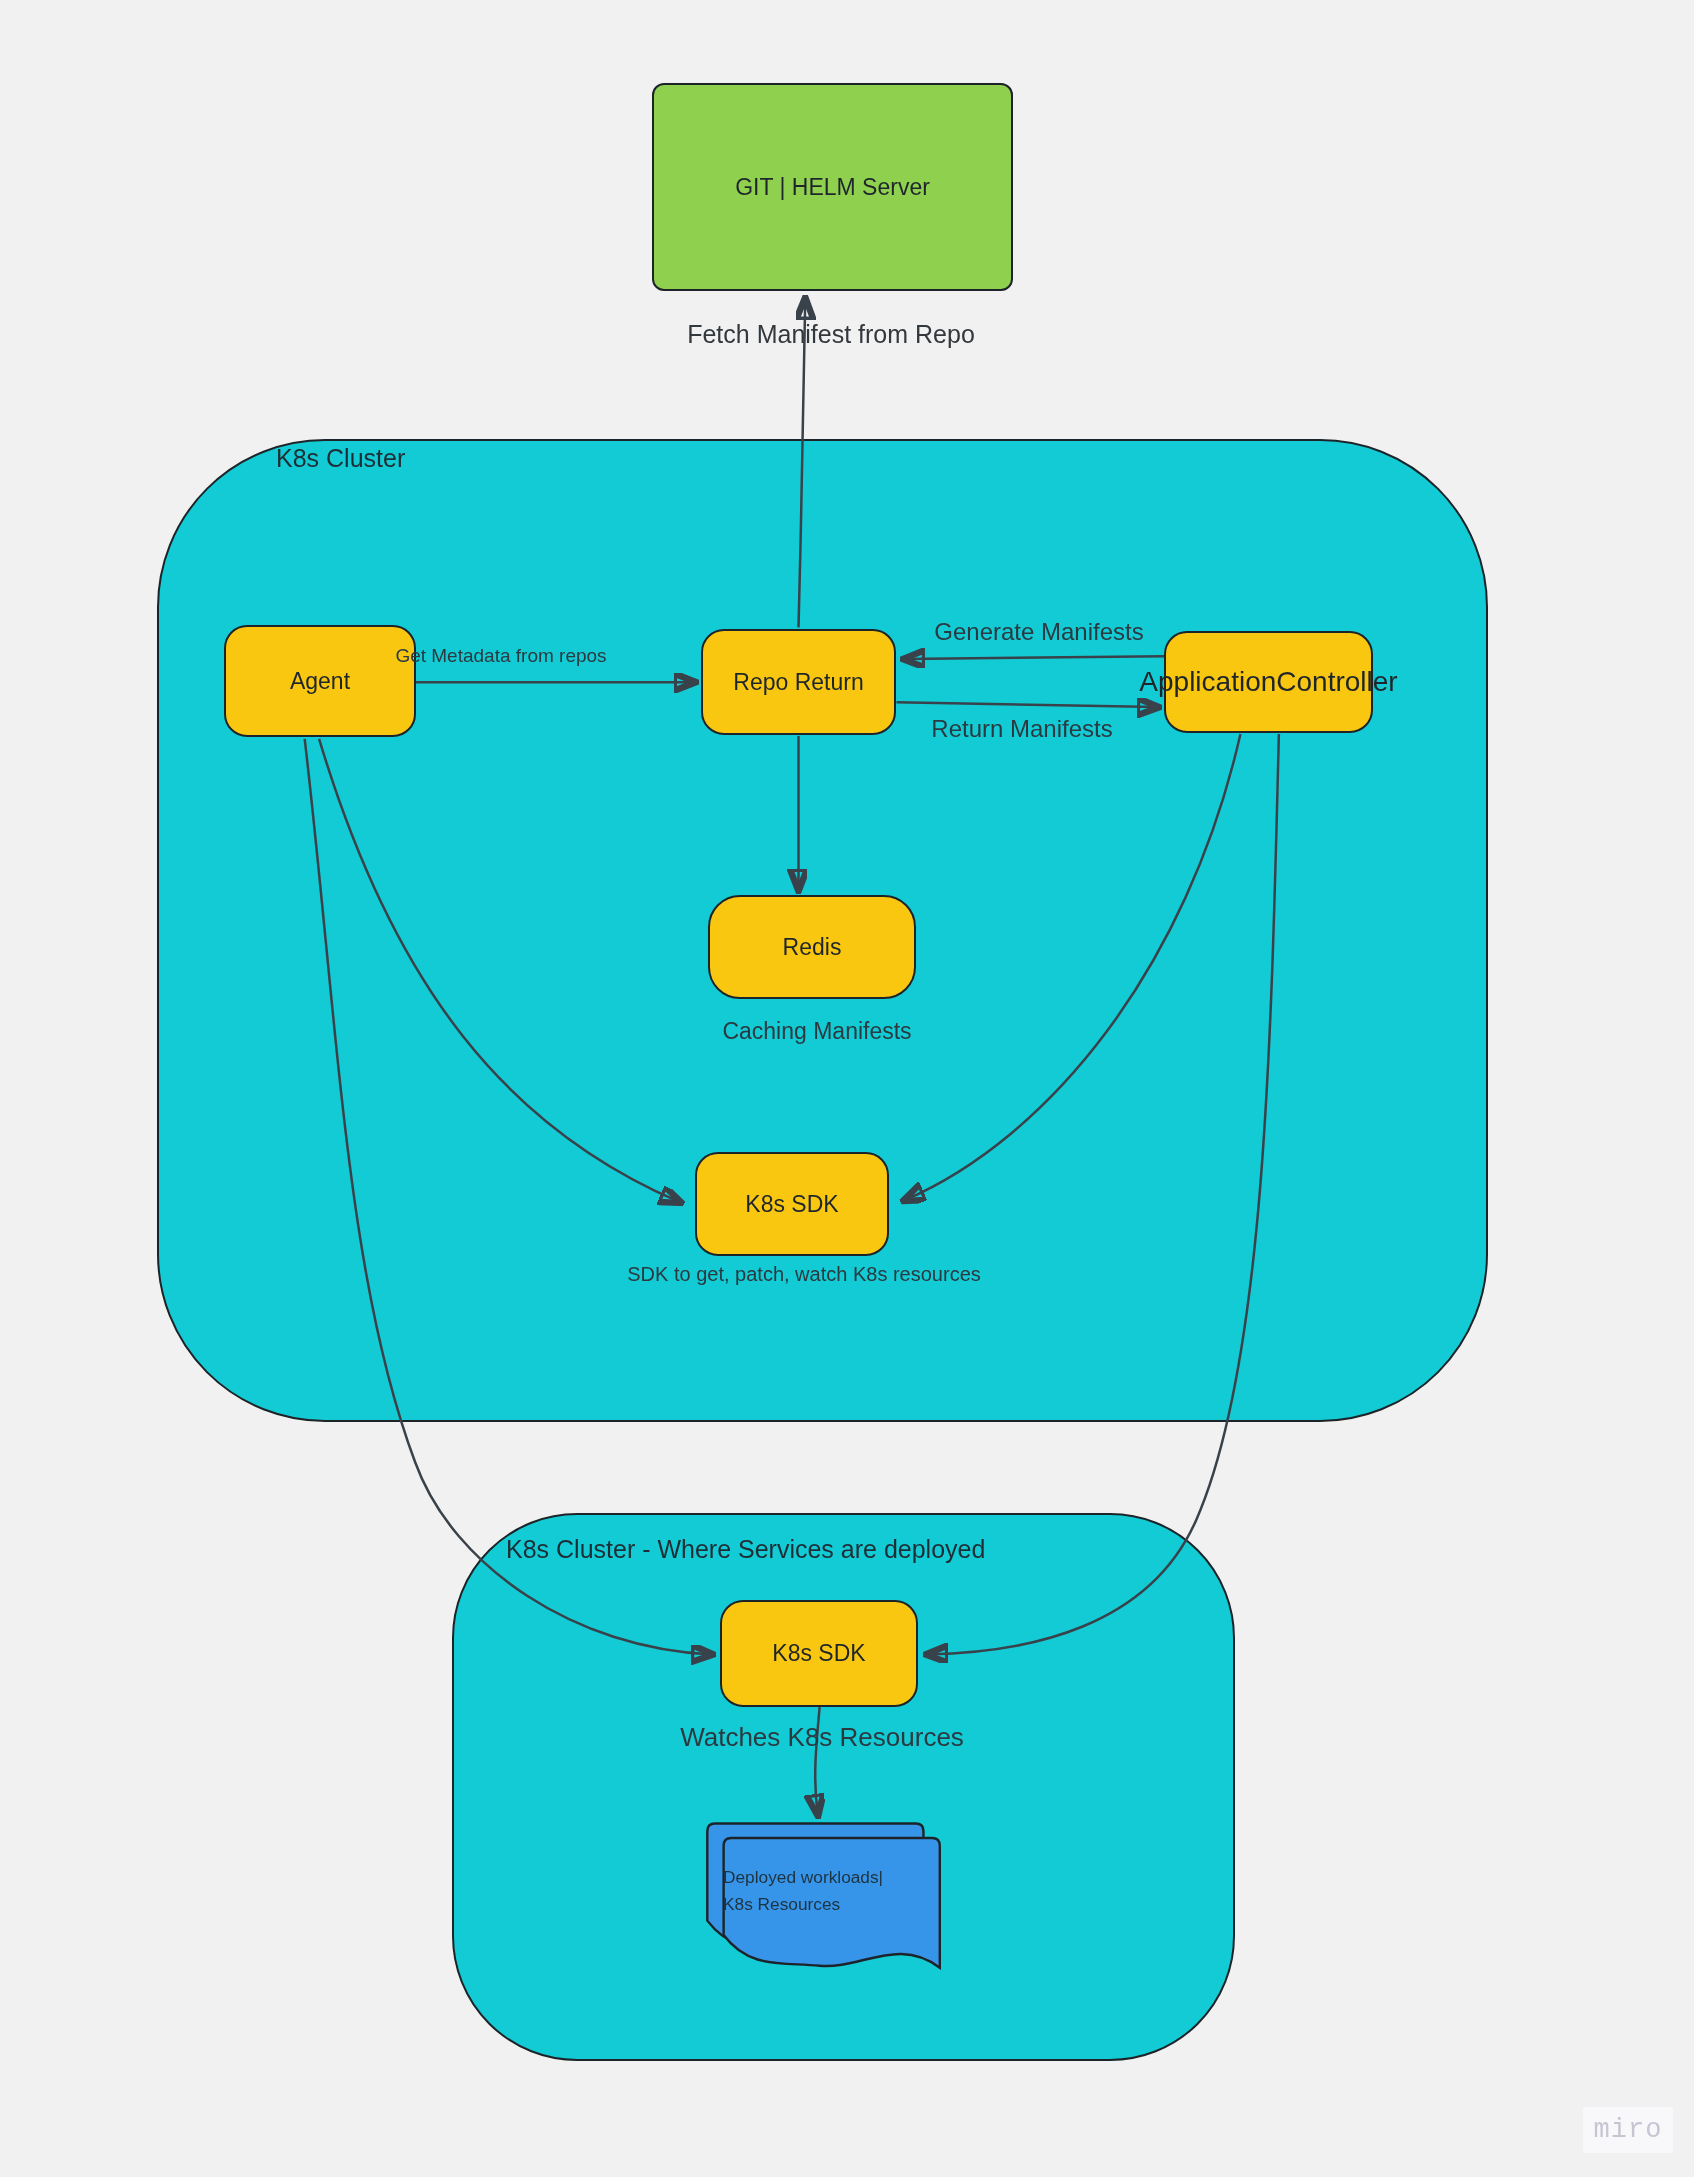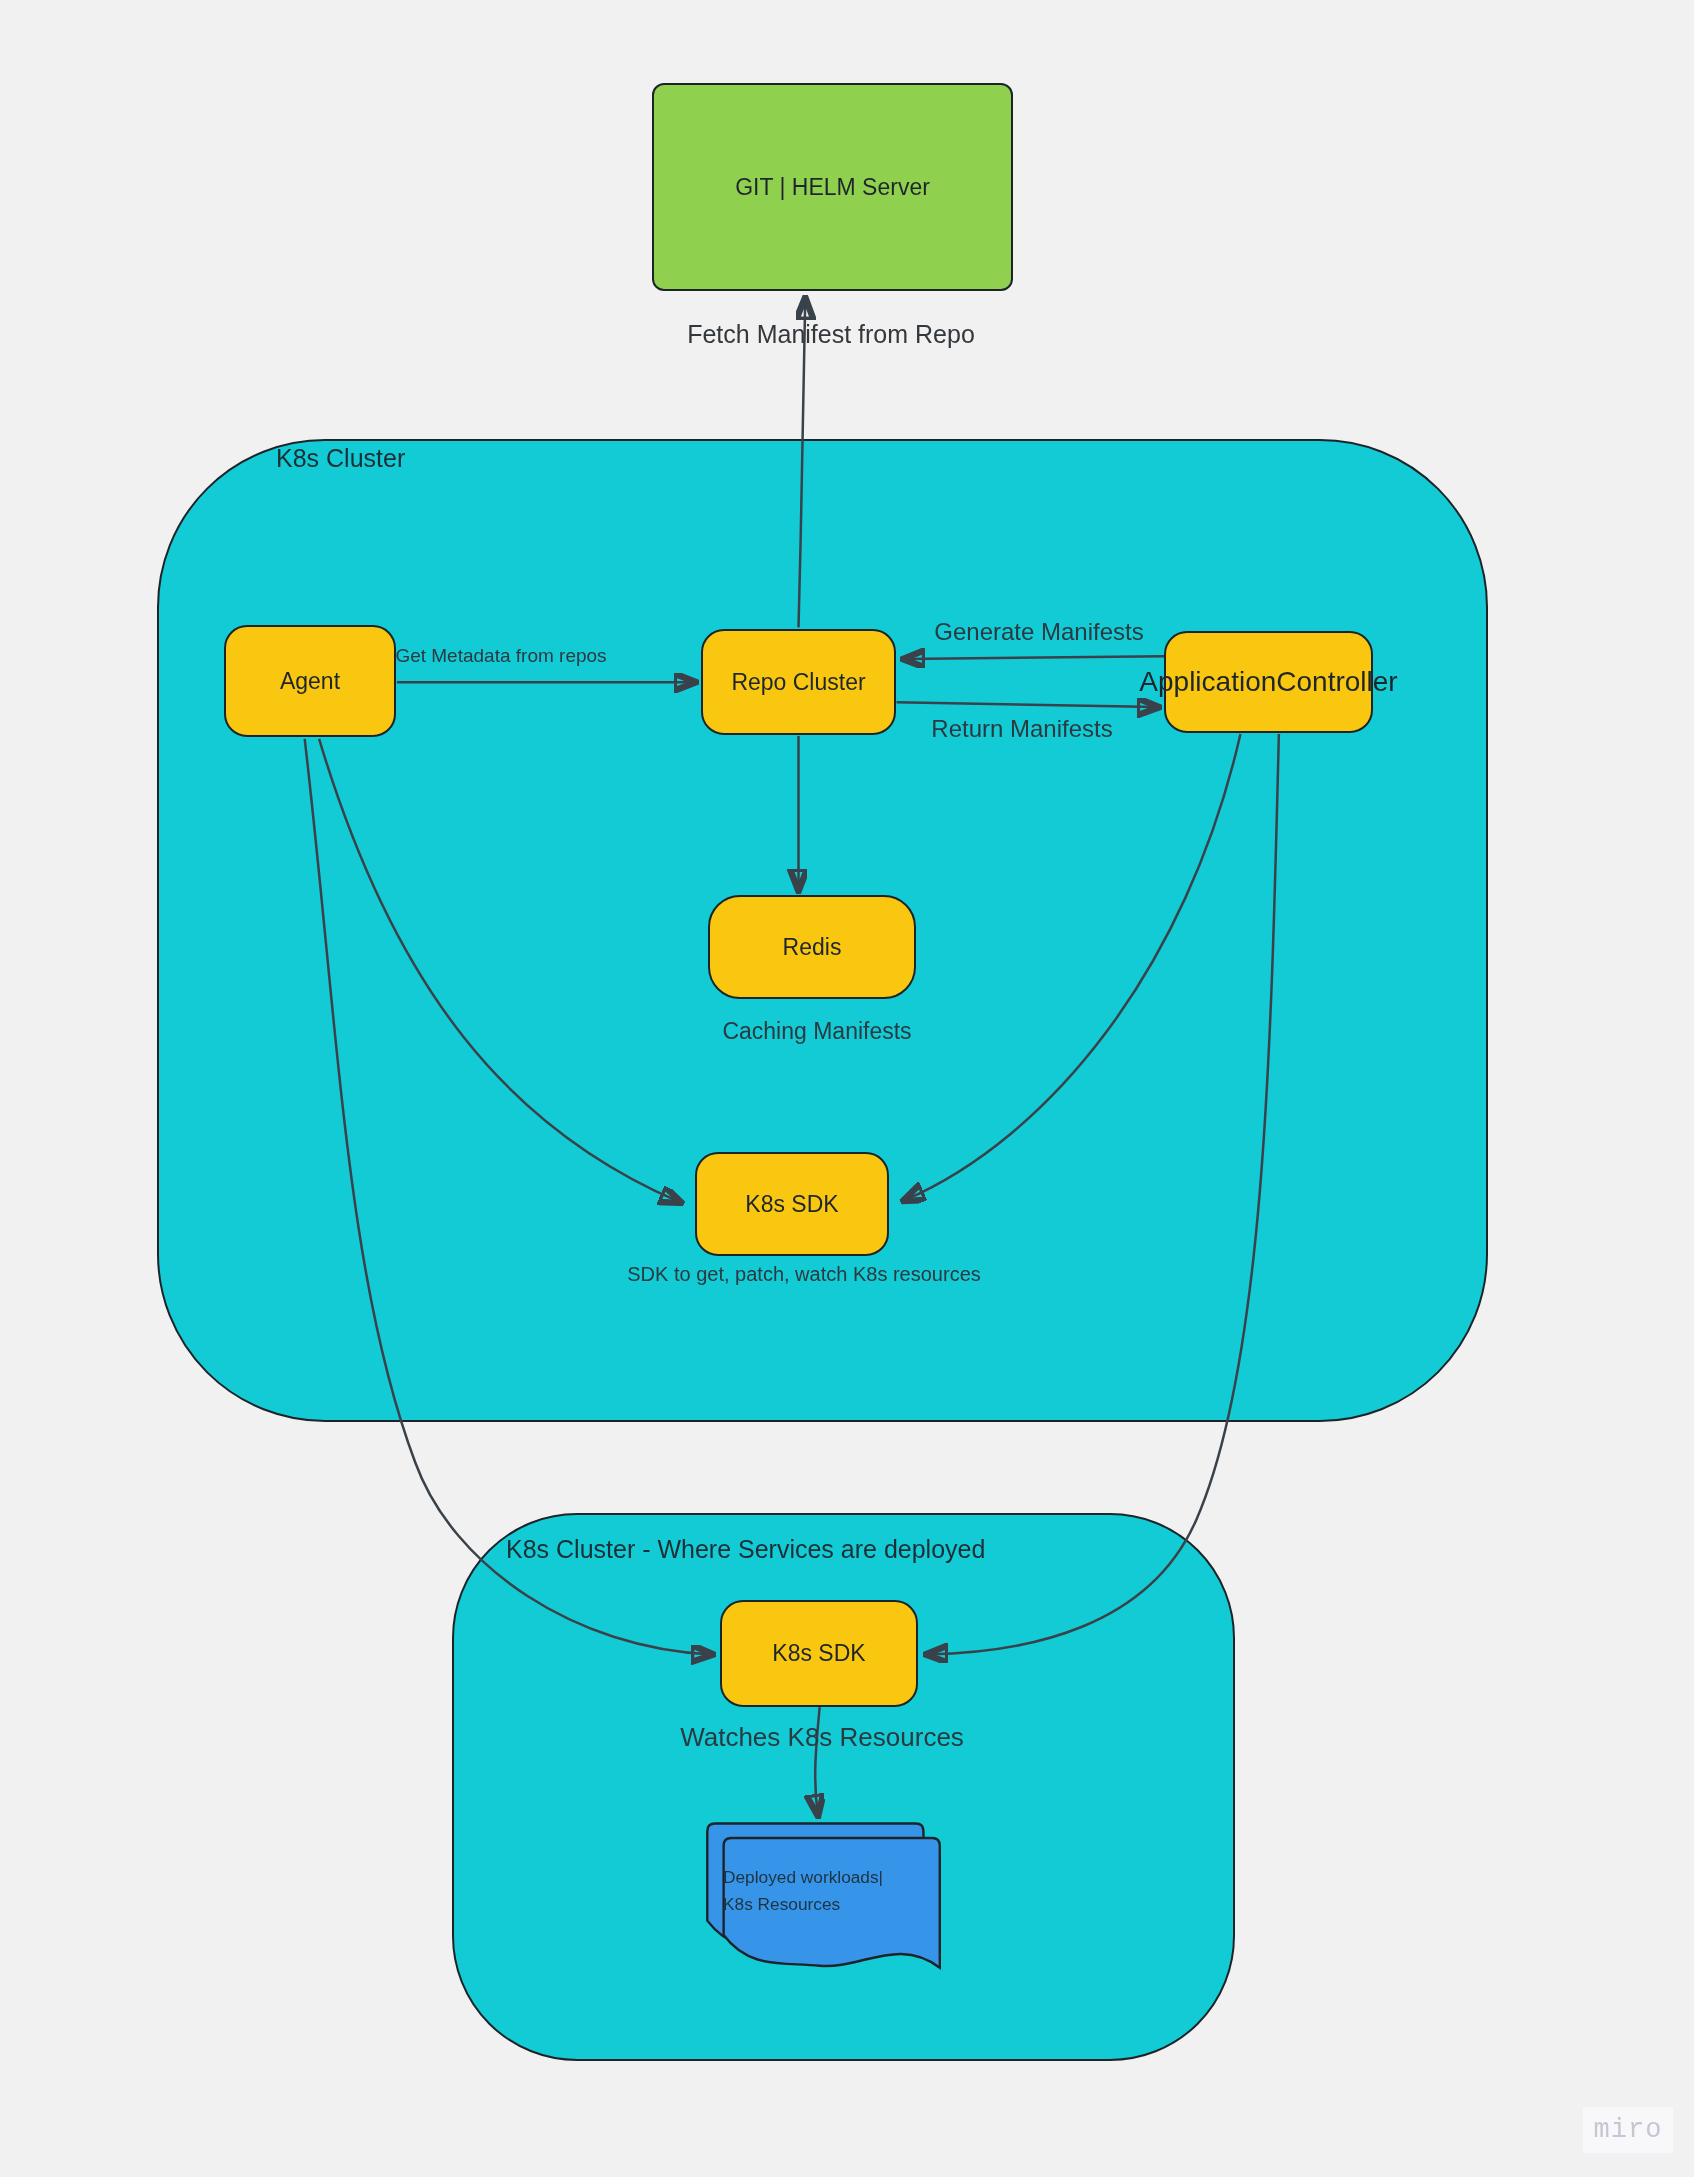--- a/index.html
+++ b/index.html
@@ -27,21 +27,21 @@
   .node{
     position:absolute;z-index:3;box-sizing:border-box;
     background:#fac710;border:2.9px solid #1d2429;border-radius:23px;
     display:flex;align-items:center;justify-content:center;
     font-size:23px;color:#1f262b;text-align:center;
   }
   #node-git{
     left:652px;top:83px;width:361px;height:208px;border-radius:12px;
     background:#8fd14f;
   }
-  #node-agent{left:224px;top:625px;width:172px;height:112px;}
+  #node-agent{left:224px;top:625px;width:192px;height:112px;}
   #node-repo{left:701px;top:629px;width:195px;height:106px;}
   #node-ac{left:1164px;top:631px;width:209px;height:102px;font-size:28px;}
   #node-redis{left:708px;top:895px;width:208px;height:104px;border-radius:32px;}
   #node-sdk1{left:695px;top:1152px;width:194px;height:104px;}
   #node-sdk2{left:720px;top:1600px;width:198px;height:107px;}
   
   .edge-label{
     position:absolute;z-index:4;white-space:nowrap;transform:translateX(-50%);
     color:#2b3940;
   }
@@ -95,21 +95,21 @@
     <path d="M 853,1777 C 849,1820 846,1852 851,1888" marker-end="url(#ah)"></path>
   </svg>
 
   <div class="node" id="node-git">
     <span>GIT | HELM Server</span>
   </div>
   <div class="node" id="node-agent">
     <span>Agent</span>
   </div>
   <div class="node" id="node-repo">
-    <span>Repo Cluster</span>
+    <span>Repo Return</span>
   </div>
   <div class="node" id="node-ac">
     <span>ApplicationController</span>
   </div>
   <div class="node" id="node-redis">
     <span>Redis</span>
   </div>
   <div class="node" id="node-sdk1">
     <span>K8s SDK</span>
   </div>

